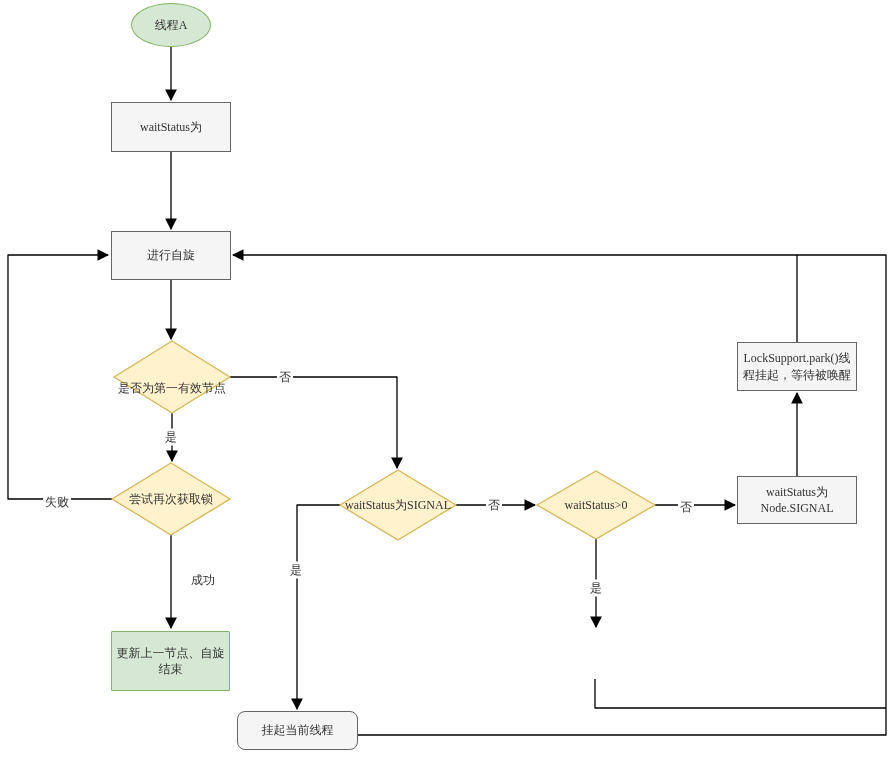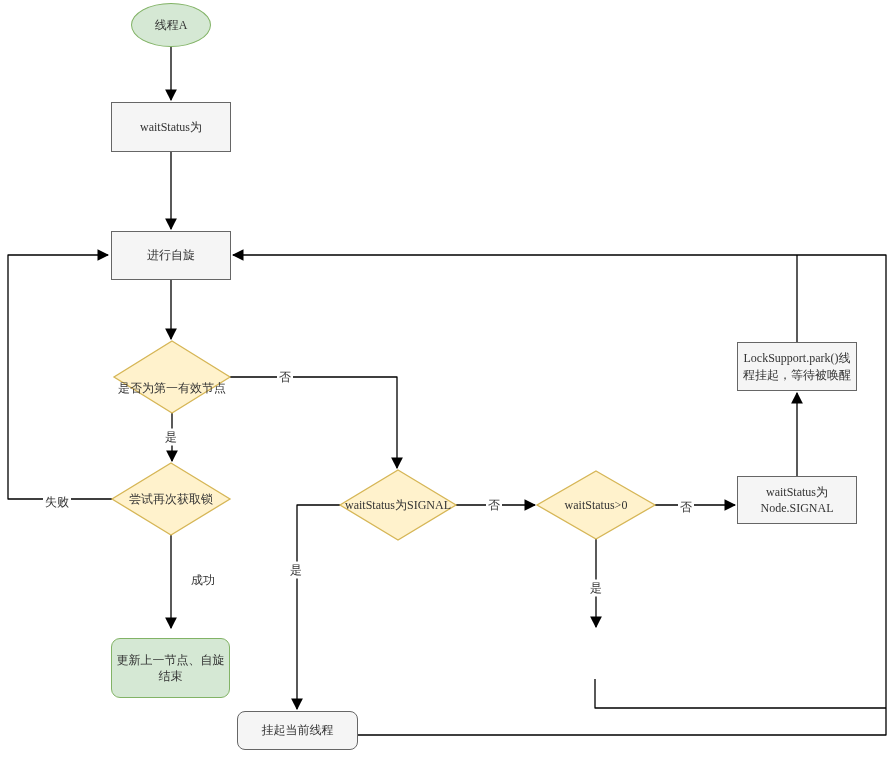--- a/index.html
+++ b/index.html
@@ -14,21 +14,21 @@
   .arrowfill{fill:var(--line-color,#000);}
   .diamond{fill:var(--yellow-fill,#fff2cc);stroke:var(--yellow-stroke,#d6b656);stroke-width:1.3;}
   .node{
     position:absolute;display:flex;align-items:center;justify-content:center;
     text-align:center;font-size:12px;line-height:1.35;box-sizing:border-box;
     white-space:pre-line;
   }
   .proc{background:var(--gray-fill,#f5f5f5);border:1px solid var(--gray-stroke,#666);}
   .green{background:var(--green-fill,#d5e8d4);border:1px solid var(--green-stroke,#82b366);}
   .ellipse{border-radius:50%;}
-  .rounded{border-radius:9px;margin-top:7px;}
+  .rounded{border-radius:1px;}
   .dlabel{
     position:absolute;transform:translate(-50%,-50%);
     font-size:12px;white-space:nowrap;text-align:center;
   }
   .elabel{
     position:absolute;transform:translate(-50%,-50%);
     font-size:12px;background:#ffffff;padding:0 2px;white-space:nowrap;
   }
 </style>
 </head>

